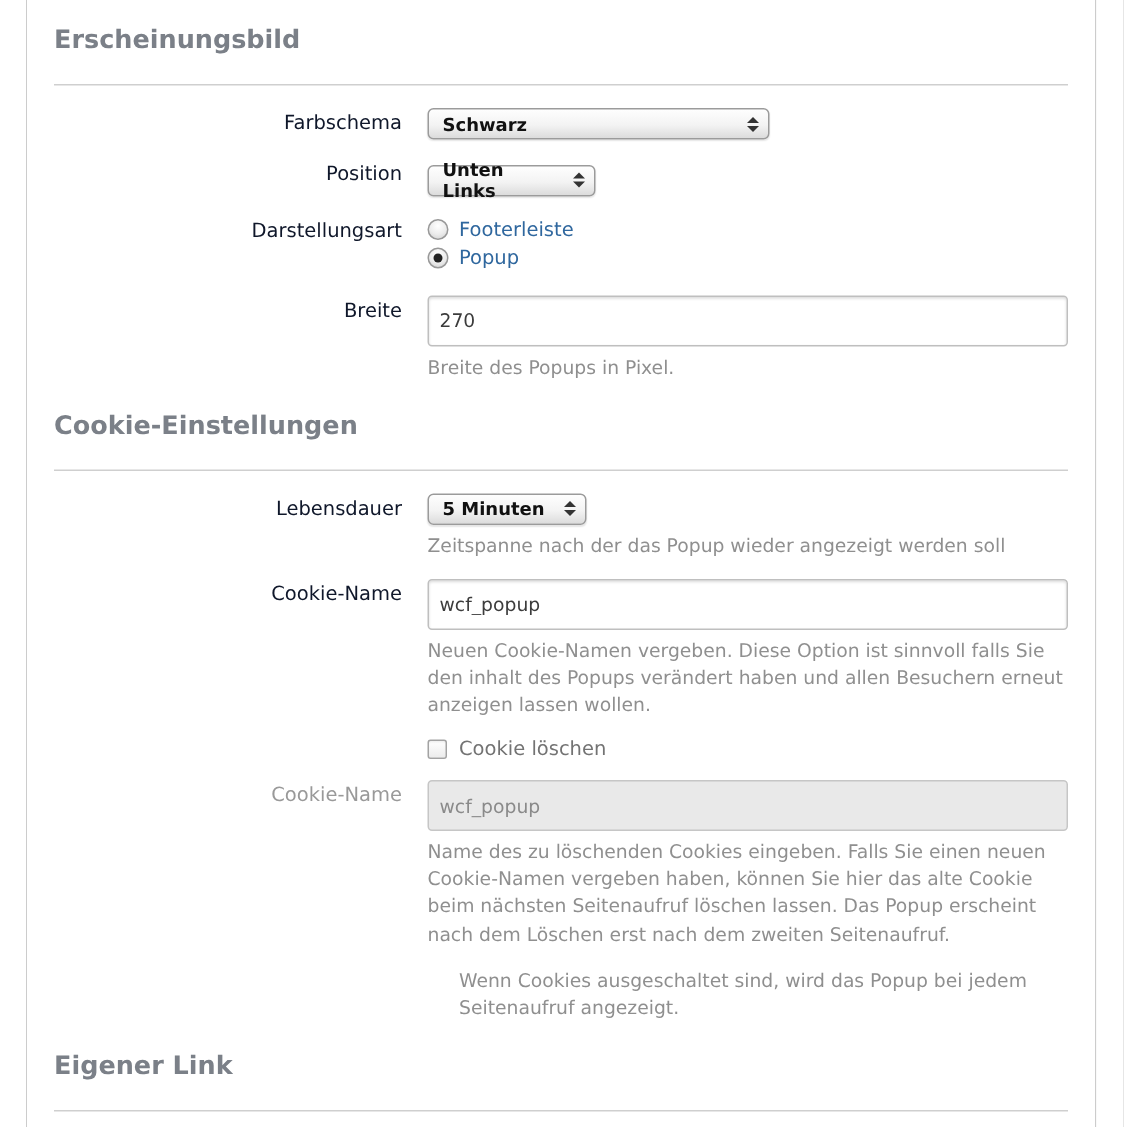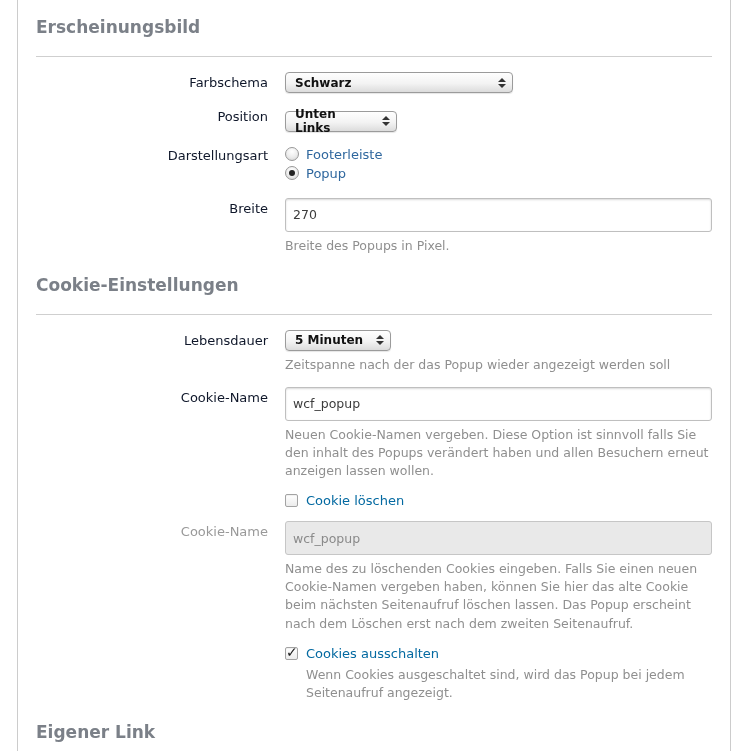--- a/index.html
+++ b/index.html
@@ -51,21 +51,21 @@
 
   .radio-group { padding-top:2px; }
   .radio-option { display:flex; align-items:center; gap:7px; margin-bottom:4px; color:#2f679e; cursor:pointer; }
   .radio {
     width:14px; height:14px; border-radius:50%; border:1px solid #989898; position:relative; flex-shrink:0;
     background:radial-gradient(circle at 50% 30%, #ffffff 0%, #ececec 55%, #cfcfcf 100%);
   }
   .radio.checked::after { content:""; position:absolute; left:3px; top:3px; width:6px; height:6px; border-radius:50%; background:#222; }
 
   .checkbox-row { margin-left:249px; margin-bottom:13px; }
-  .checkbox-option { display:flex; align-items:center; gap:8px; color:#0369a1; font-size:13px; cursor:pointer; }
+  .checkbox-option { display:flex; align-items:center; gap:8px; color:#737373; font-size:13px; cursor:pointer; }
   .checkbox {
     width:13px; height:13px; border:1px solid #a3a3a3; border-radius:2px; position:relative; flex-shrink:0;
     background:linear-gradient(#ffffff,#ececec); box-shadow:inset 0 1px 1px rgba(0,0,0,0.06);
   }
   .checkbox.checked::after { content:"✓"; position:absolute; left:0; top:-4px; font-size:14px; font-weight:bold; color:#1a1a1a; }
   .checkbox-hint { margin-left:21px; }
 </style>
 </head>
 <body>
 
@@ -161,24 +161,20 @@
 
     <div class="row">
       <div class="lbl disabled">Cookie-Name</div>
       <div class="field">
         <input type="text" class="text-input" disabled="" value="wcf_popup" style="">
         <div class="hint">Name des zu löschenden Cookies eingeben. Falls Sie einen neuen Cookie-Namen vergeben haben, können Sie hier das alte Cookie beim nächsten Seitenaufruf löschen lassen. Das Popup erscheint nach dem Löschen erst nach dem zweiten Seitenaufruf.</div>
       </div>
     </div>
 
     <div class="checkbox-row">
-      <div class="checkbox-option">
-        <span class="checkbox checked"></span>
-        <span>Cookies ausschalten</span>
-      </div>
       <div class="hint checkbox-hint">Wenn Cookies ausgeschaltet sind, wird das Popup bei jedem Seitenaufruf angezeigt.</div>
     </div>
   </section>
 
   <section>
     <div class="section-head mt">
       <h2 class="section-title">Eigener Link</h2>
     </div>
 
     <div class="checkbox-row">

